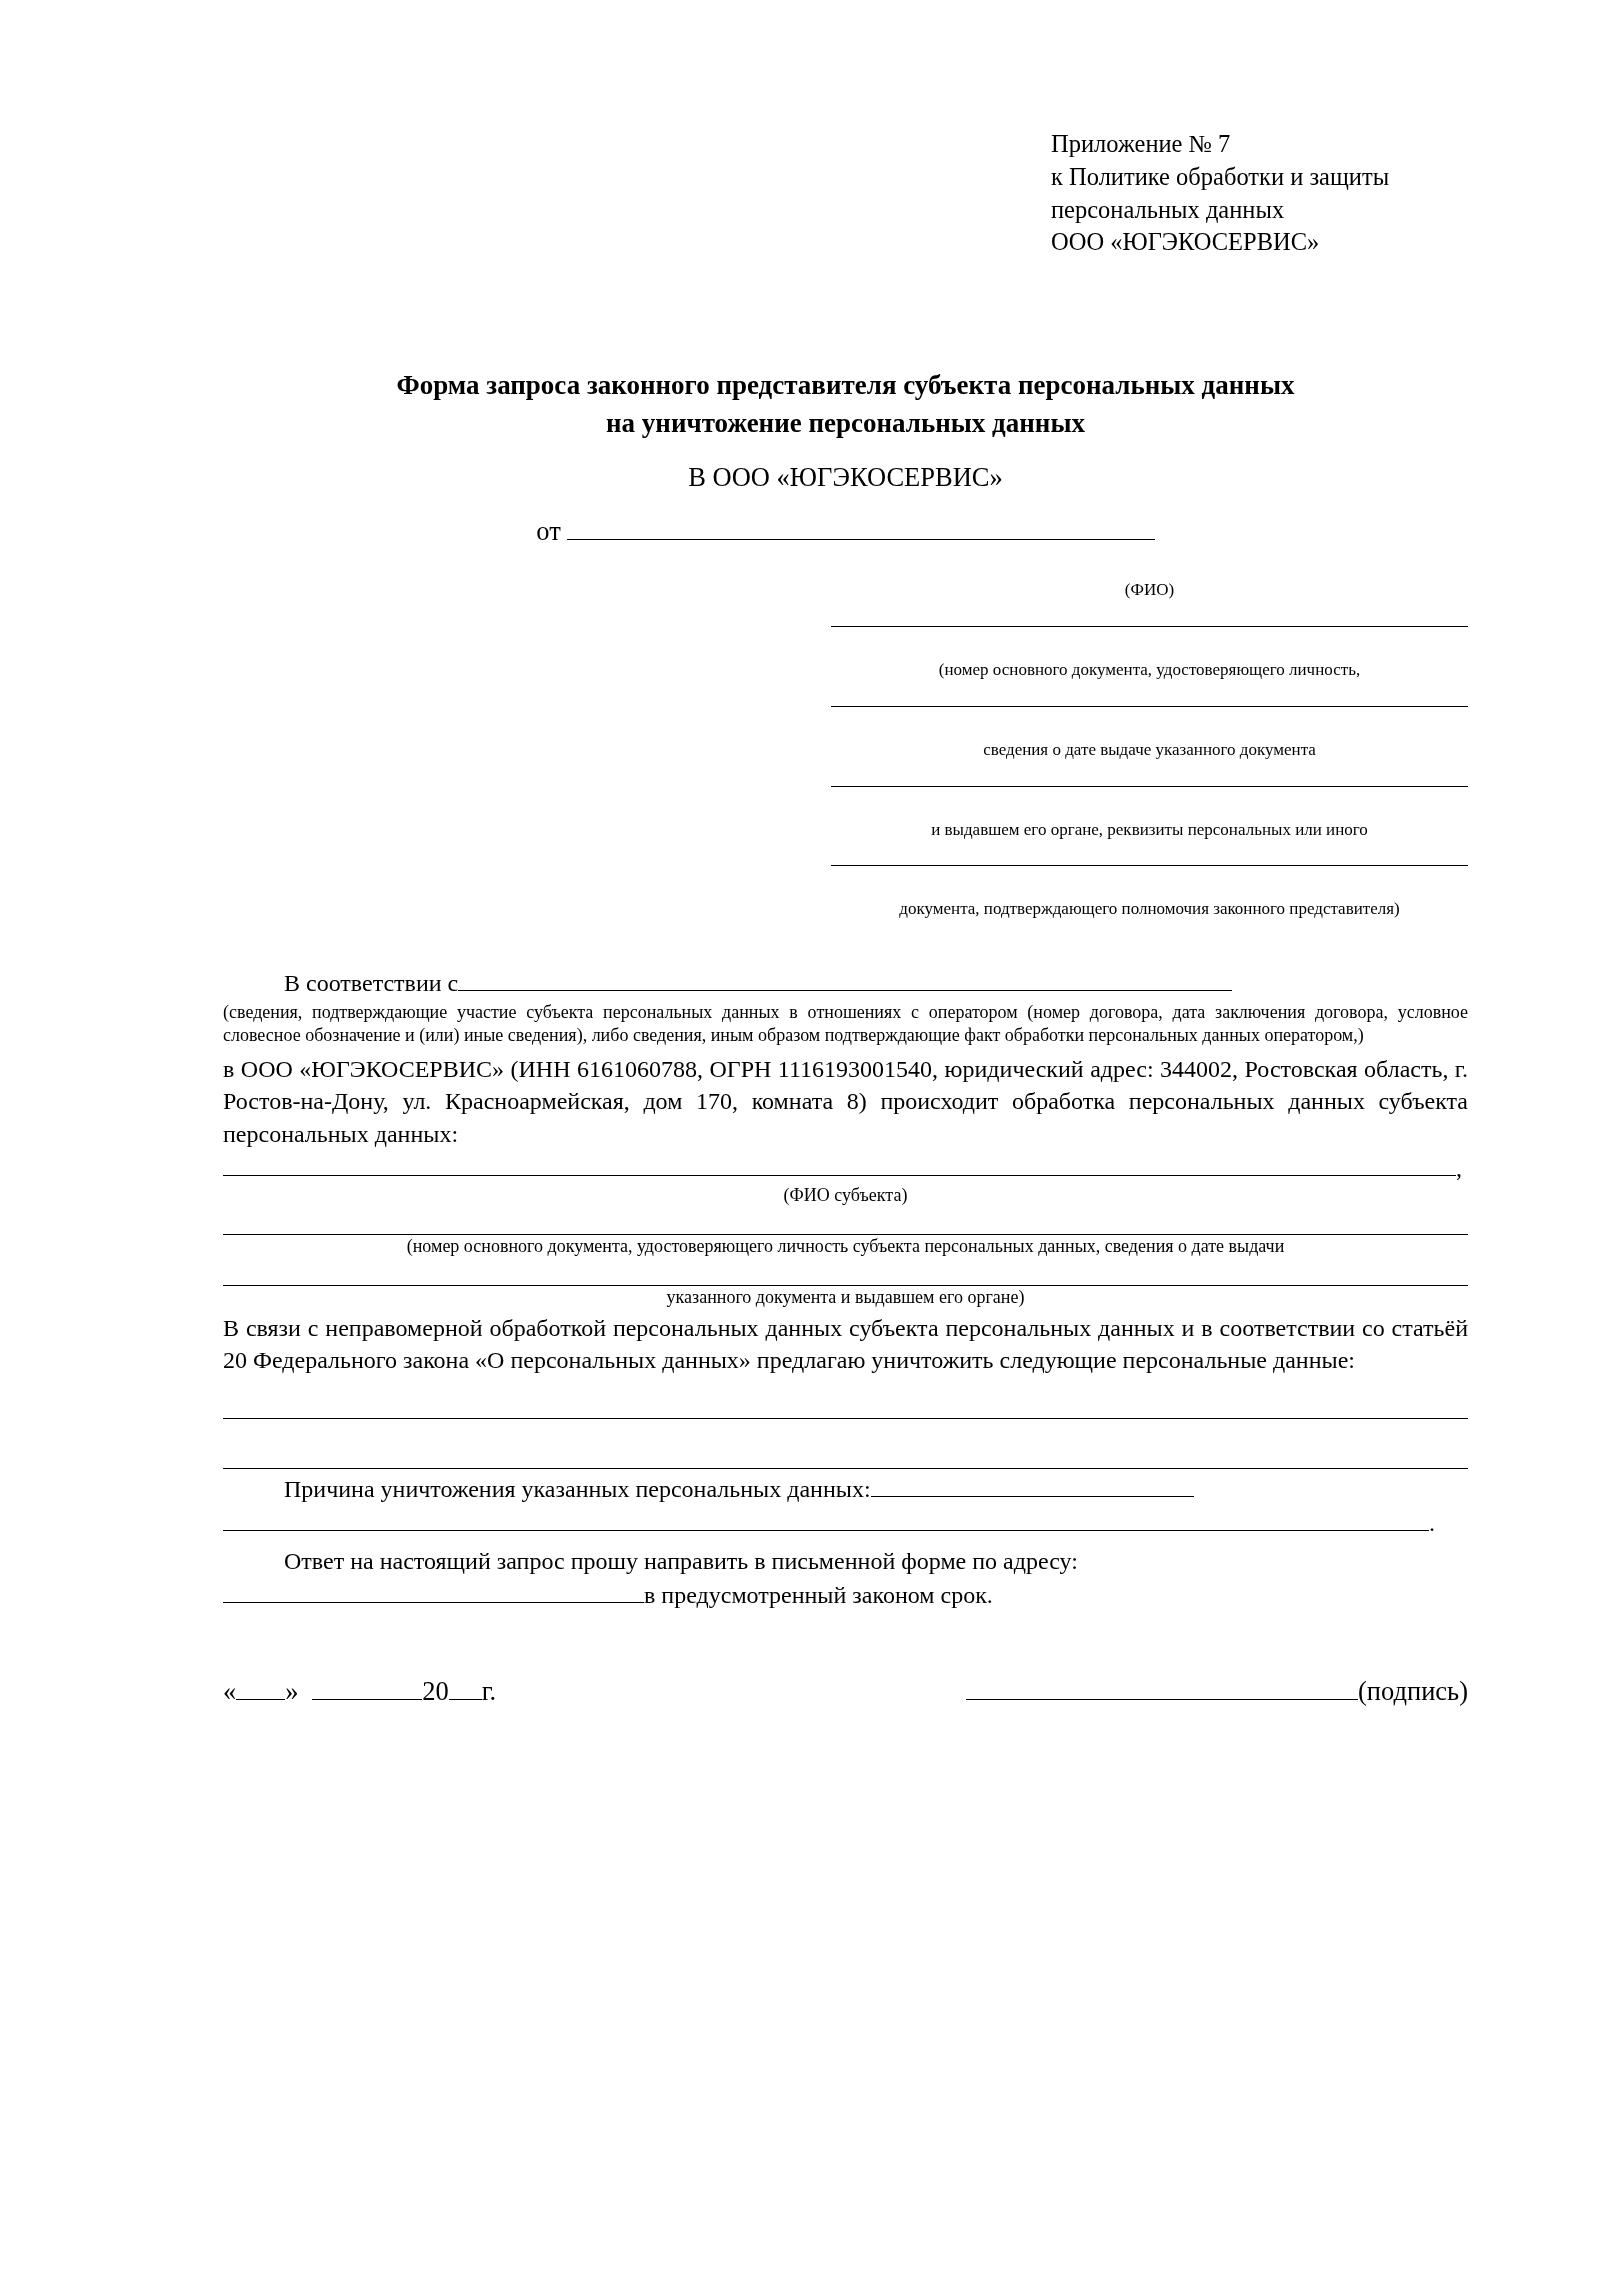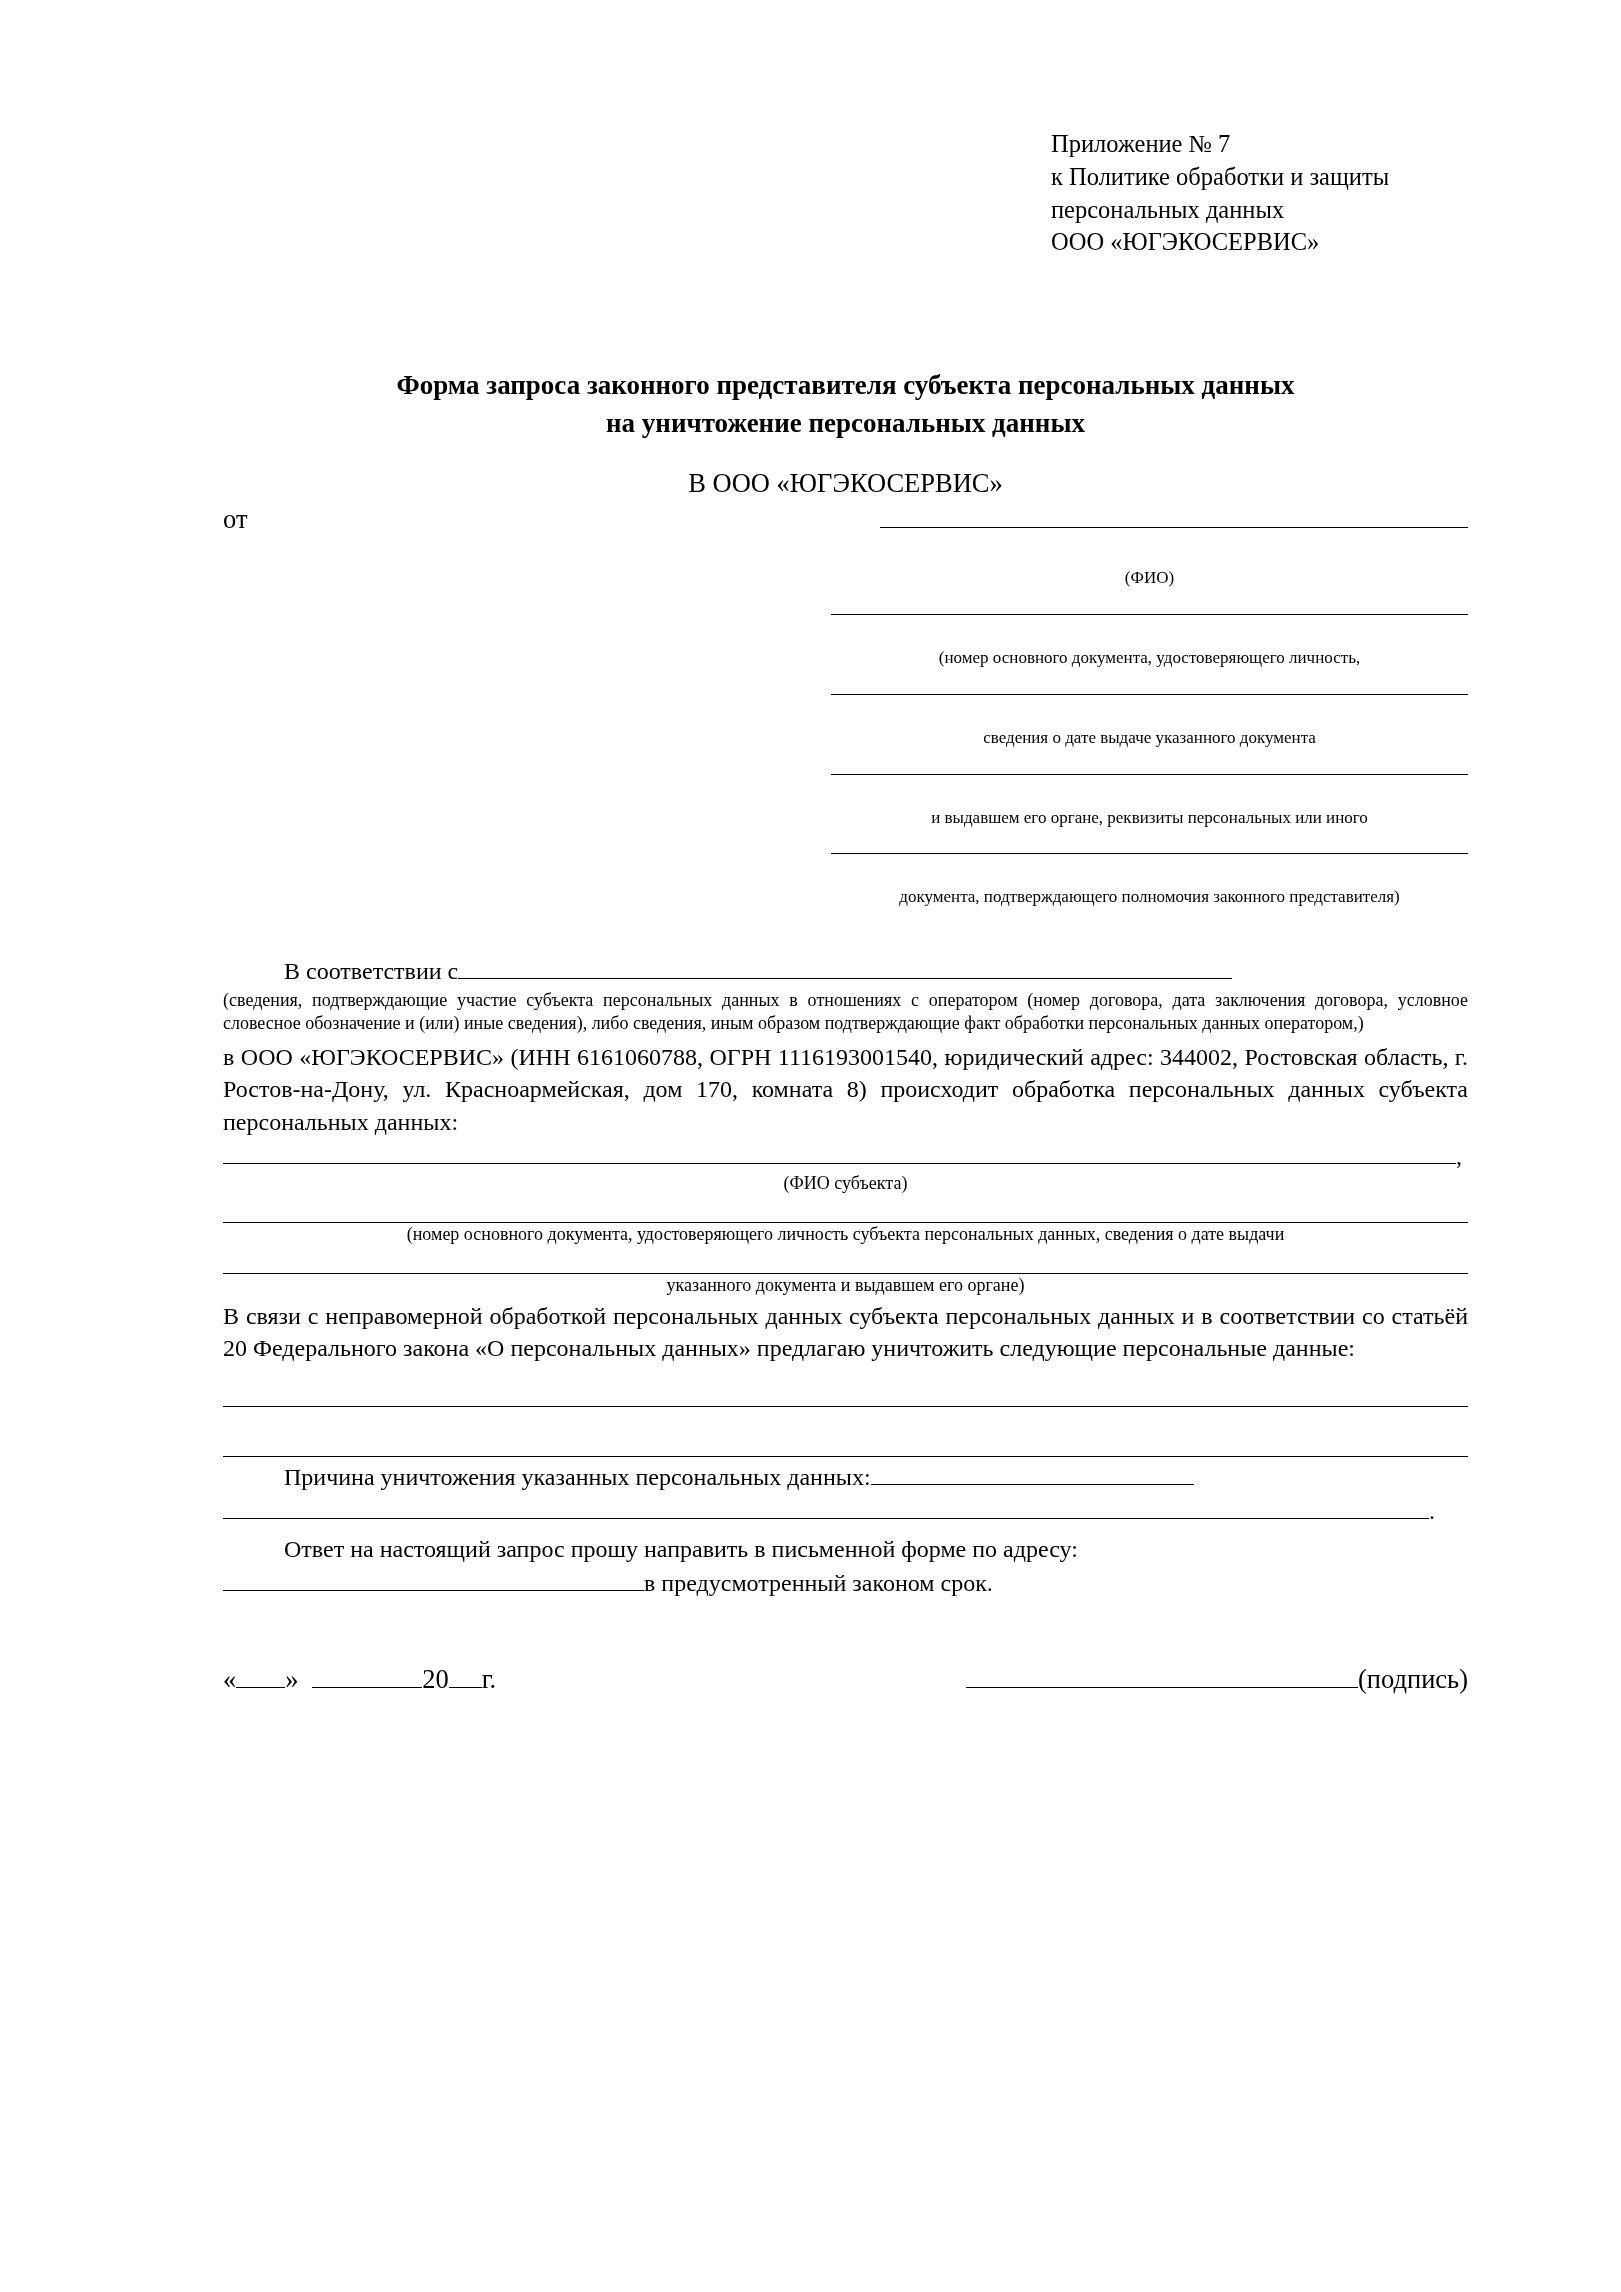--- a/index.html
+++ b/index.html
@@ -42,30 +42,30 @@
   .doc-title {
     margin-top: 108px;
     text-align: center;
     font-weight: bold;
     font-size: 27px;
     line-height: 1.38;
   }
 
   
   .addressee {
-    margin-top: 24px;
+    margin-top: 18px;
     text-align: center;
     font-size: 26.5px;
     line-height: 1.3;
   }
 
   .from-row {
-    margin-top: 4px;
+    margin-top: 22px;
     display: flex;
-    justify-content: space-between;
+    justify-content: center;
     align-items: baseline;
     font-size: 26.5px;
   }
   .from-label {
     margin-right: 5.9px;
   }
   .rule {
     border-bottom: 1.6px solid #000;
     display: inline-block;
   }

